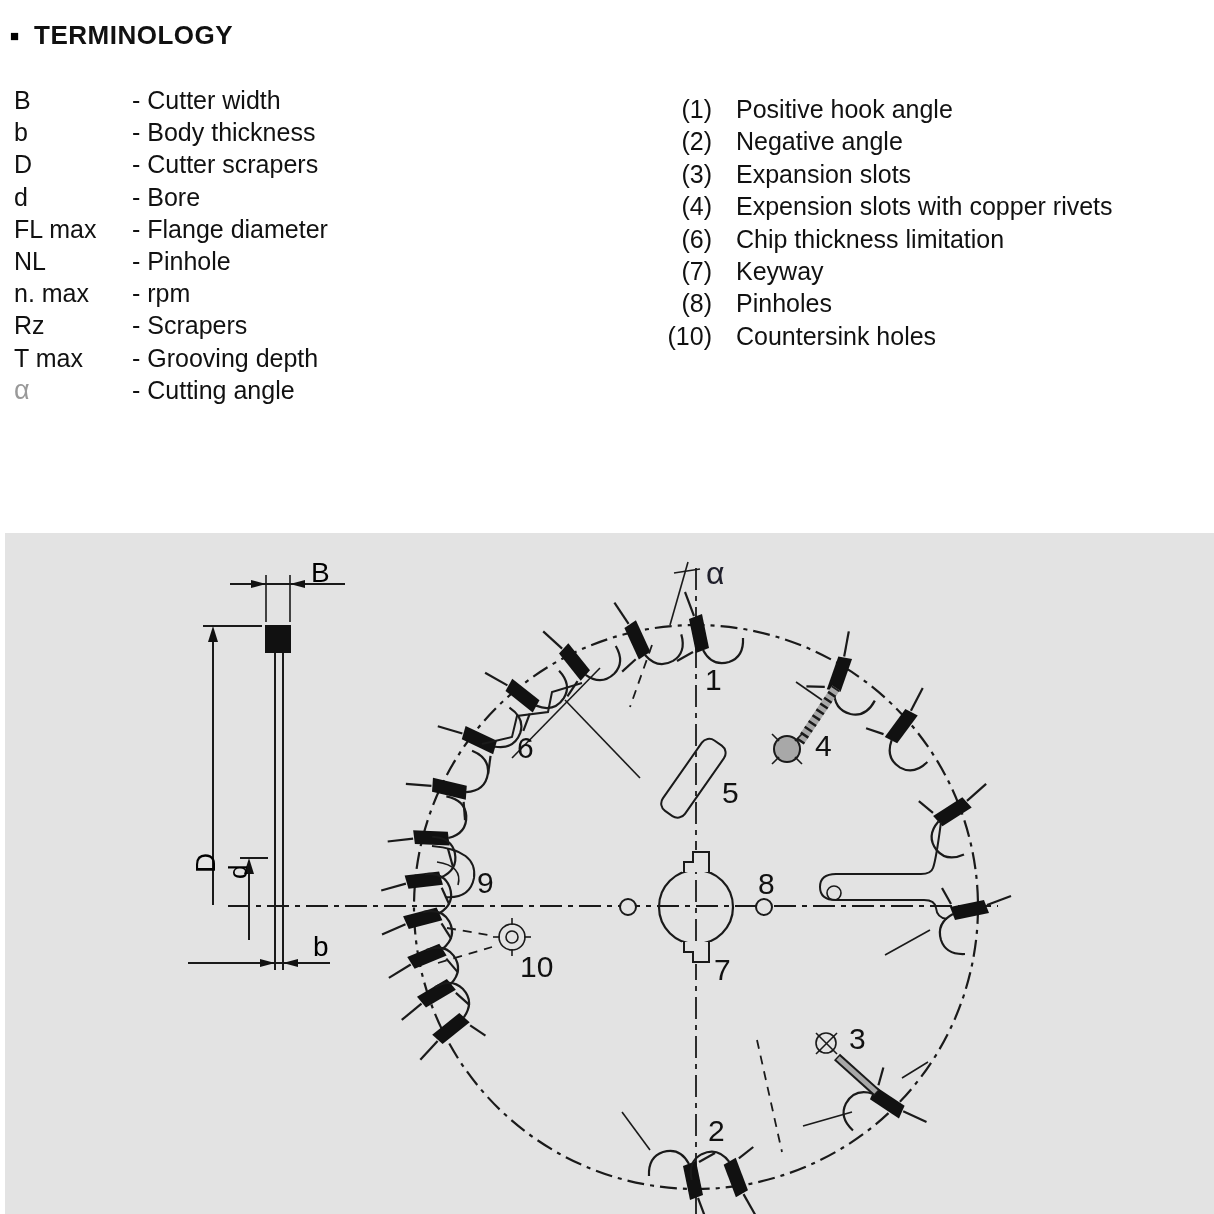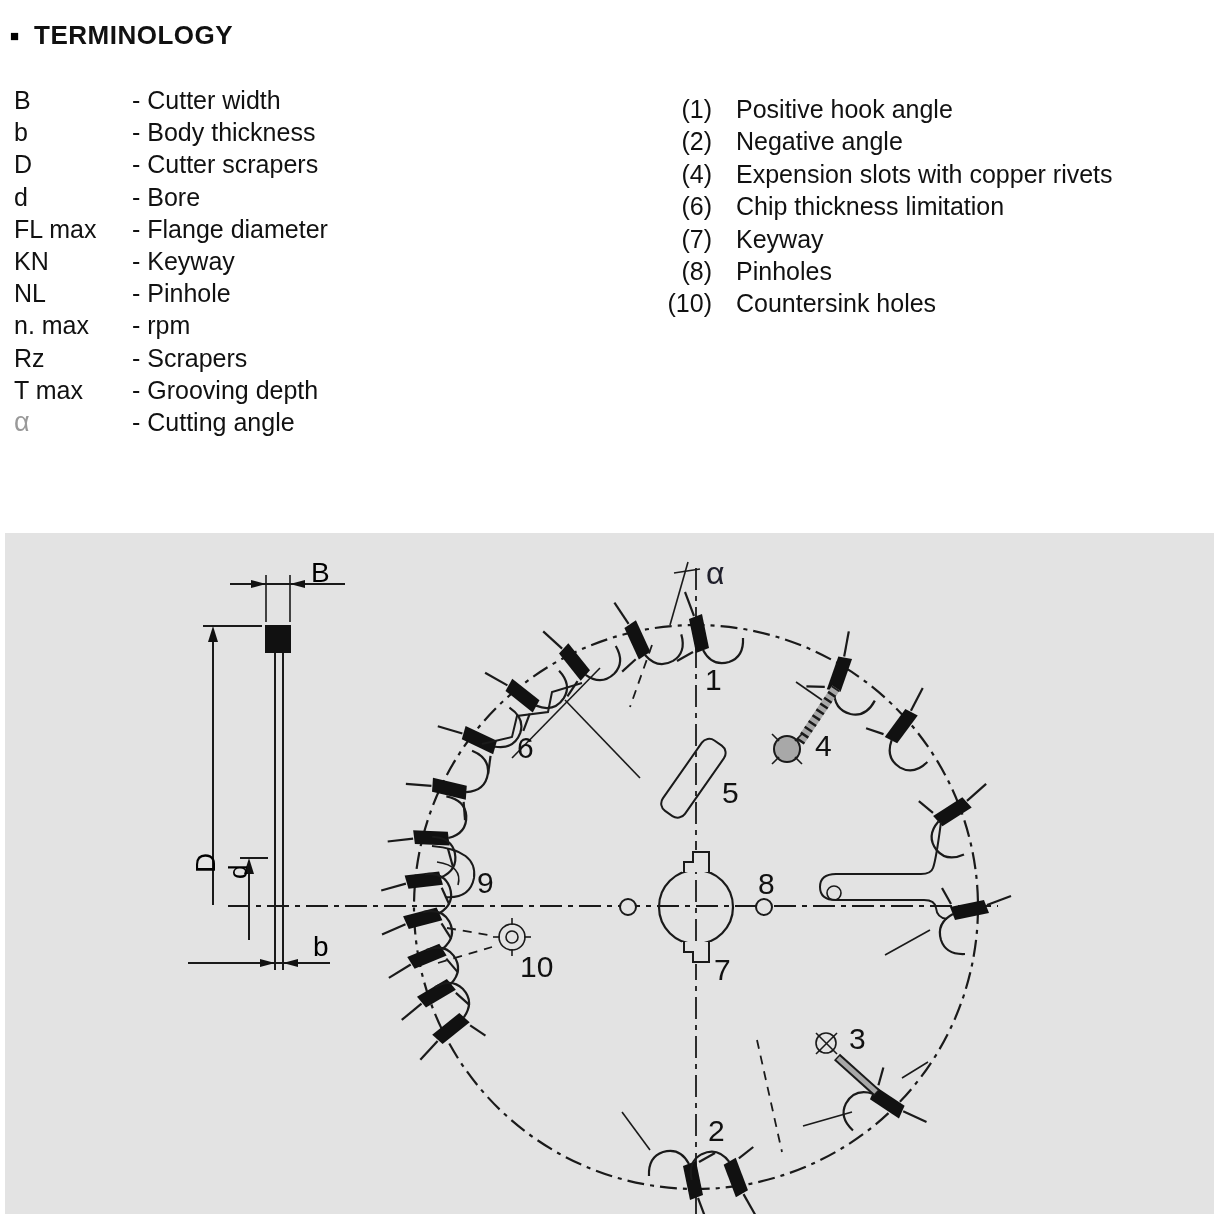--- a/index.html
+++ b/index.html
@@ -31,31 +31,31 @@
   <span class="sq">■</span>
   <span class="ttl">TERMINOLOGY</span>
 </div>
 
 <div class="abbr-list">
   <div class="row"><span class="term">B</span><span class="def">- Cutter width</span></div>
   <div class="row"><span class="term">b</span><span class="def">- Body thickness</span></div>
   <div class="row"><span class="term">D</span><span class="def">- Cutter scrapers</span></div>
   <div class="row"><span class="term">d</span><span class="def">- Bore</span></div>
   <div class="row"><span class="term">FL max</span><span class="def">- Flange diameter</span></div>
-  <div class="row"><span class="term">KN</span><span class="def">- Keyway</span></div>
   <div class="row"><span class="term">NL</span><span class="def">- Pinhole</span></div>
   <div class="row"><span class="term">n. max</span><span class="def">- rpm</span></div>
   <div class="row"><span class="term">Rz</span><span class="def">- Scrapers</span></div>
   <div class="row"><span class="term">T max</span><span class="def">- Grooving depth</span></div>
   <div class="row gray"><span class="term">α</span><span class="def">- Cutting angle</span></div>
 </div>
 
 <div class="num-list">
   <div class="row"><span class="num">(1)</span><span>Positive hook angle</span></div>
   <div class="row"><span class="num">(2)</span><span>Negative angle</span></div>
+  <div class="row"><span class="num">(3)</span><span>Expansion slots</span></div>
   <div class="row"><span class="num">(4)</span><span>Expension slots with copper rivets</span></div>
   <div class="row"><span class="num">(6)</span><span>Chip thickness limitation</span></div>
   <div class="row"><span class="num">(7)</span><span>Keyway</span></div>
   <div class="row"><span class="num">(8)</span><span>Pinholes</span></div>
   <div class="row"><span class="num">(10)</span><span>Countersink holes</span></div>
 </div>
 
 <div class="panel">
 <svg width="1214" height="681" viewBox="0 533 1214 681" xmlns="http://www.w3.org/2000/svg">
   <defs>

